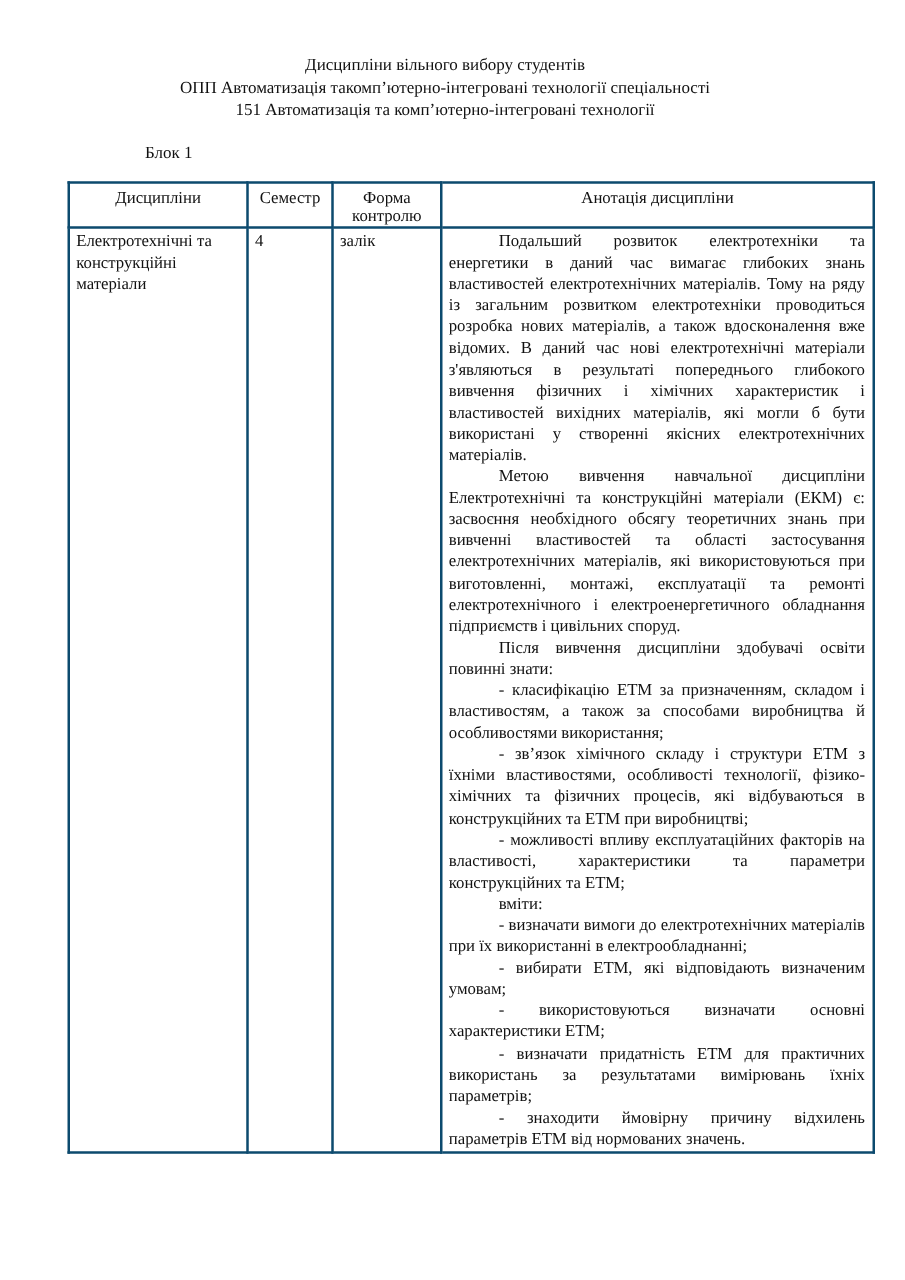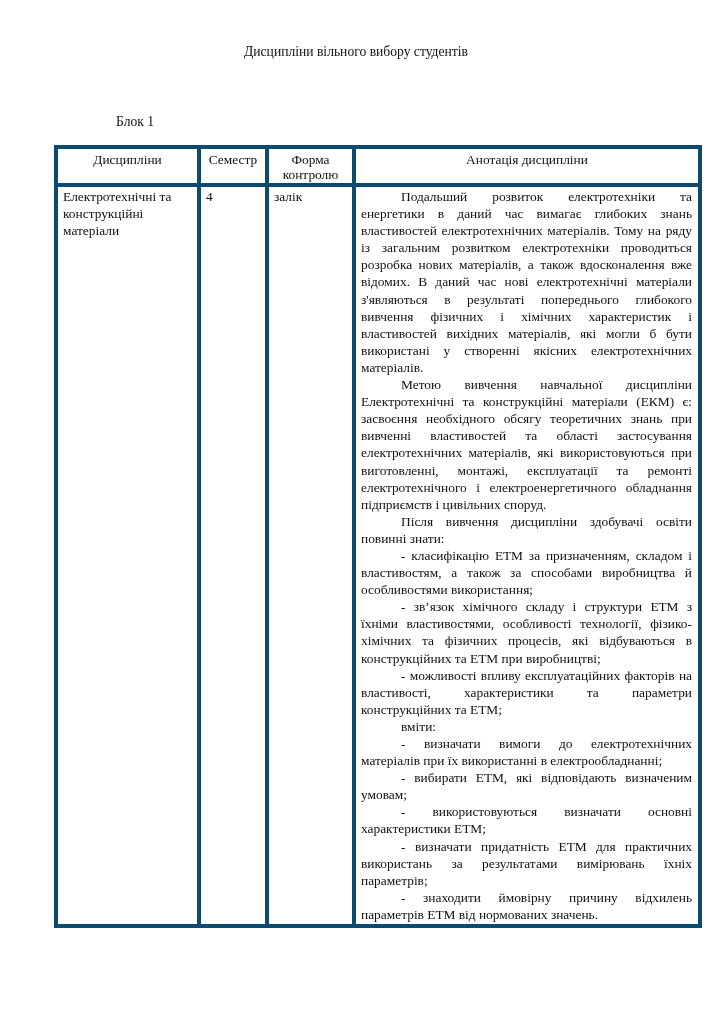--- a/index.html
+++ b/index.html
@@ -4,30 +4,32 @@
 <style>
   html, body { margin: 0; padding: 0; background: #ffffff; }
   body { width: 724px; height: 1024px; overflow: hidden; position: relative;
          font-family: "Liberation Serif", "DejaVu Serif", serif; color: #111; }
   .titles { position: absolute; top: 43px; left: 0; width: 712px; text-align: center;
             font-size: 13.6px; line-height: 18px; }
   .block-label { position: absolute; top: 114px; left: 116px; font-size: 13.6px; }
   table { position: absolute; top: 145px; left: 54px; border-collapse: collapse;
           table-layout: fixed; width: 644px; font-size: 13.4px; line-height: 17.1px; }
   col.c1 { width: 143px; } col.c2 { width: 68px; } col.c3 { width: 87px; } col.c4 { width: 346px; }
-  th, td { border: 4px solid #0c4a6e; vertical-align: top; padding: 1px 5px 1px 5px; }
+  th, td { border: 2px solid #0c4a6e; vertical-align: top; padding: 1px 5px 1px 5px; }
   th { font-weight: normal; text-align: center; padding-top: 3px; line-height: 15px; }
   td.ann { text-align: justify; padding-right: 6px; }
   .p { margin: 0; text-indent: 40px; text-align: justify; text-align-last: left; }
 </style>
 </head>
 <body>
 
 <div class="titles">
   <div>Дисципліни вільного вибору студентів</div>
+  <div>ОПП Автоматизація такомп’ютерно-інтегровані технології спеціальності</div>
+  <div>151 Автоматизація та комп’ютерно-інтегровані технології</div>
 </div>
 
 <div class="block-label">Блок 1</div>
 
 <table>
   <colgroup>
       <col class="c1">
       <col class="c2">
       <col class="c3">
       <col class="c4">

